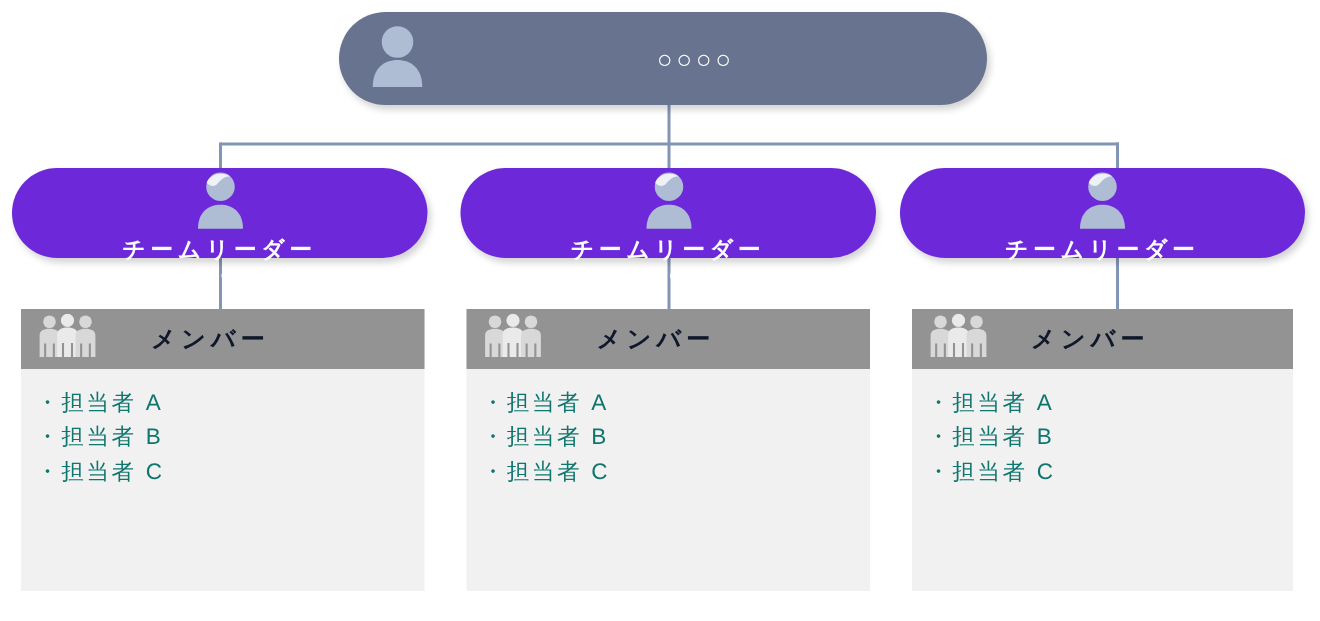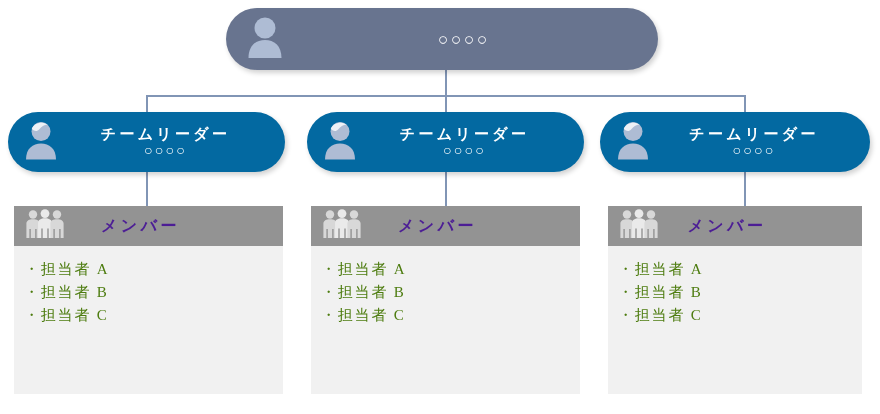--- a/index.html
+++ b/index.html
@@ -33,21 +33,22 @@
     border-radius: 999px;
     box-shadow: 2px 3px 5px rgba(0,0,0,0.18);
     display: flex;
     align-items: center;
     box-sizing: border-box;
   }
   .node.leader {
     background: #68748f;
   }
   .node.team {
-    background: #0369a1;
+    background: #6d28d9;
+    flex-direction: column;
   }
   .node-icon {
     flex: 0 0 auto;
     display: block;
   }
   .node-text {
     flex: 1 1 auto;
     text-align: center;
     color: #ffffff;
     line-height: 1.12;
@@ -78,37 +79,36 @@
     height: 40px;
     background: #939393;
     display: flex;
     align-items: center;
     box-sizing: border-box;
     padding-left: 8px;
   }
   .panel-header-title {
     flex: 1 1 auto;
     text-align: center;
-    color: #4c1d95;
+    color: #0f172a;
     font-size: 16px;
     font-weight: bold;
     letter-spacing: 0.22em;
     padding-right: 70px;
     white-space: nowrap;
   }
   .panel-body {
     padding: 12px 0 0 10px;
   }
   .panel-item {
     font-size: 15px;
-    color: #4d7c0f;
+    color: #0f766e;
     letter-spacing: 0.12em;
     line-height: 1.52;
     white-space: nowrap;
-    font-family: Liberation Serif, serif;
   }
 </style>
 </head>
 <body>
 
 <div id="canvas">
 
   <div class="conn conn-v" style="left:445px; top:70px; height:27px;"></div>
 
   <div class="conn conn-h" style="left:147px; top:95px; width:599px;"></div>

